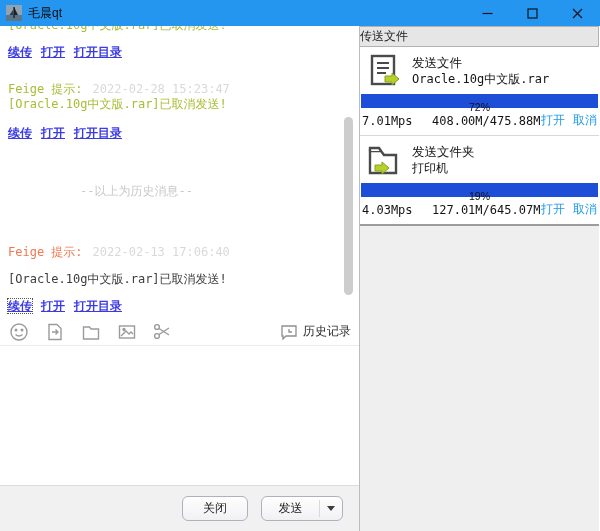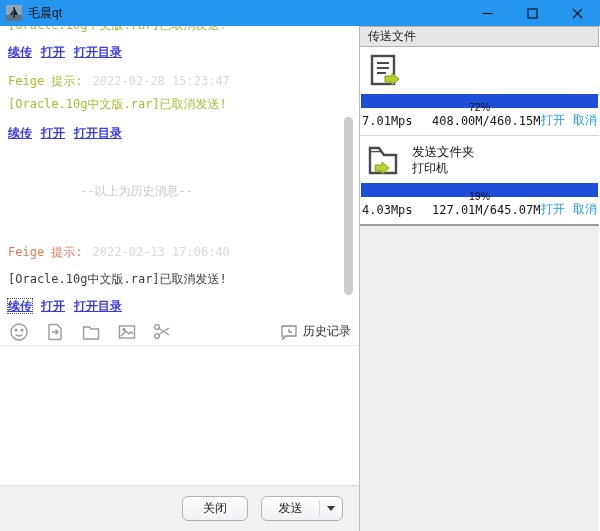--- a/index.html
+++ b/index.html
@@ -44,21 +44,21 @@
   .btn { height:25px; border:1px solid #aeb2bd; border-radius:6px; background:linear-gradient(#fefefe,#f1f1f4); font-size:12px; color:#1d1d1d; display:flex; align-items:center; justify-content:center; cursor:pointer; }
   .btn-close { width:66px; }
   .btn-send { width:82px; padding:0; }
   .btn-send .send-label { flex:1; text-align:center; }
   .btn-send .split { width:1px; height:17px; background:#d6d9e0; }
   .btn-send .caret-box { width:22px; display:flex; align-items:center; justify-content:center; }
   .caret { width:0; height:0; border-left:4px solid transparent; border-right:4px solid transparent; border-top:5px solid #3c3c3c; }
 
   
   .panel { width:239px; background:#EFEFEF; display:flex; flex-direction:column; }
-  .panel-header { height:21px; background:#E6E6E6; border:1px solid #b2b2b2; border-left:none; font-size:12px; color:#1c1c1c; display:flex; align-items:center; padding-left:8px; }
+  .panel-header { height:21px; background:#E6E6E6; border:1px solid #b2b2b2; border-left:none; font-size:12px; color:#1c1c1c; display:flex; align-items:center; }
   .t-item { background:#fff; padding-top:5px; }
   .t-item.first { border-bottom:1px solid #d8d8d8; }
   .t-item.second { border-bottom:2px solid #9c9c9c; }
   .t-top { display:flex; padding:2px 6px 3px 7px; }
   .t-icon { width:34px; height:34px; flex:none; }
   .t-texts { margin-left:11px; padding-top:1px; }
   .t-type { font-size:12.5px; color:#141414; line-height:16px; }
   .t-name { font-family:"DejaVu Sans Mono","Liberation Sans",monospace; font-size:12px; color:#141414; line-height:16px; }
   .progress { position:relative; height:13px; margin:3px 1px 0 1px; background:#E6E6E6; border:7px solid #1d4ed8; }
   .progress-fill { position:absolute; left:0; top:0; bottom:0; background:#199CDB; }
@@ -104,21 +104,21 @@
 <div class="main">
 
   <div class="left">
     <div class="chat">
       <div class="row clipped">[Oracle.10g中文版.rar]已取消发送!</div>
 
       <div class="row linkrow" style="top:19px">
         <span class="lnk">续传</span><span class="lnk">打开</span><span class="lnk">打开目录</span>
       </div>
 
-      <div class="row" style="top:48px">
+      <div class="row" style="top:56px">
         <span class="msg-head-green">Feige 提示:</span><span class="msg-time">2022-02-28 15:23:47</span>
       </div>
       <div class="row msg-body-green" style="top:71px">[Oracle.10g中文版.rar]已取消发送!</div>
 
       <div class="row linkrow" style="top:100px">
         <span class="lnk">续传</span><span class="lnk">打开</span><span class="lnk">打开目录</span>
       </div>
 
       <div class="row history-div" style="top:158px">--以上为历史消息--</div>
 
@@ -196,28 +196,32 @@
 
     <div class="t-item first">
       <div class="t-top">
         <svg class="t-icon" viewBox="0 0 34 34">
           <rect x="5" y="2" width="22" height="28" fill="#fff" stroke="#4a4a4a" stroke-width="2.4"></rect>
           <line x1="10" y1="9" x2="22" y2="9" stroke="#4a4a4a" stroke-width="2"></line>
           <line x1="10" y1="14" x2="22" y2="14" stroke="#4a4a4a" stroke-width="2"></line>
           <line x1="10" y1="19" x2="19" y2="19" stroke="#4a4a4a" stroke-width="2"></line>
           <polygon points="18,22 25,22 25,19 32,25 25,31 25,28 18,28" fill="#b8cf2e" stroke="#88a21c" stroke-width="1"></polygon>
         </svg>
+        <div class="t-texts">
+          <div class="t-type">发送文件</div>
+          <div class="t-name">Oracle.10g中文版.rar</div>
+        </div>
       </div>
       <div class="progress">
         <div class="progress-fill" style="width: 72%;"></div>
         <div class="progress-label">72%</div>
       </div>
       <div class="t-stats">
         <span class="t-speed">7.01Mps</span>
-        <span>408.00M/460.15M</span>
+        <span>408.00M/475.88M</span>
         <span class="t-links">
           <span>打开</span>
           <span>取消</span>
         </span>
       </div>
     </div>
 
     <div class="t-item second">
       <div class="t-top">
         <svg class="t-icon" viewBox="0 0 34 34">

